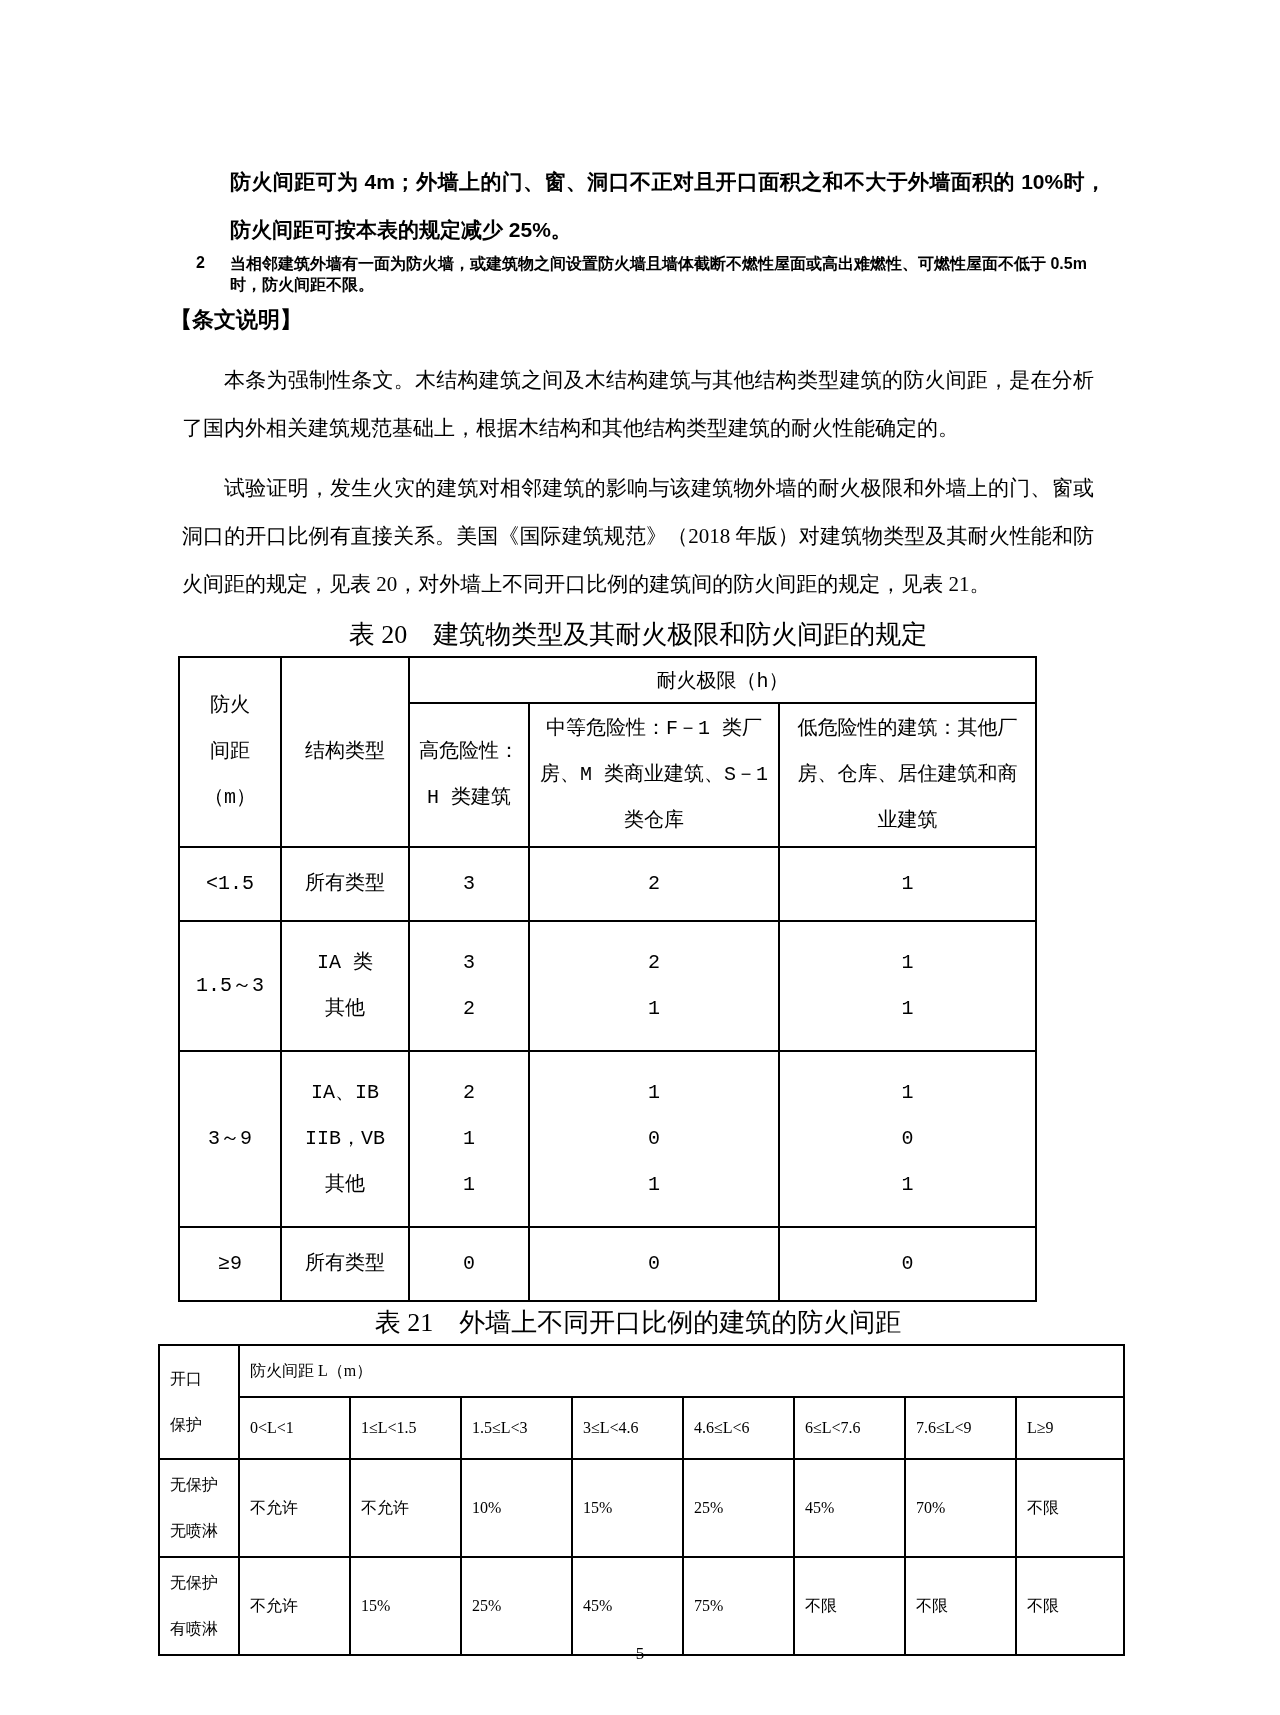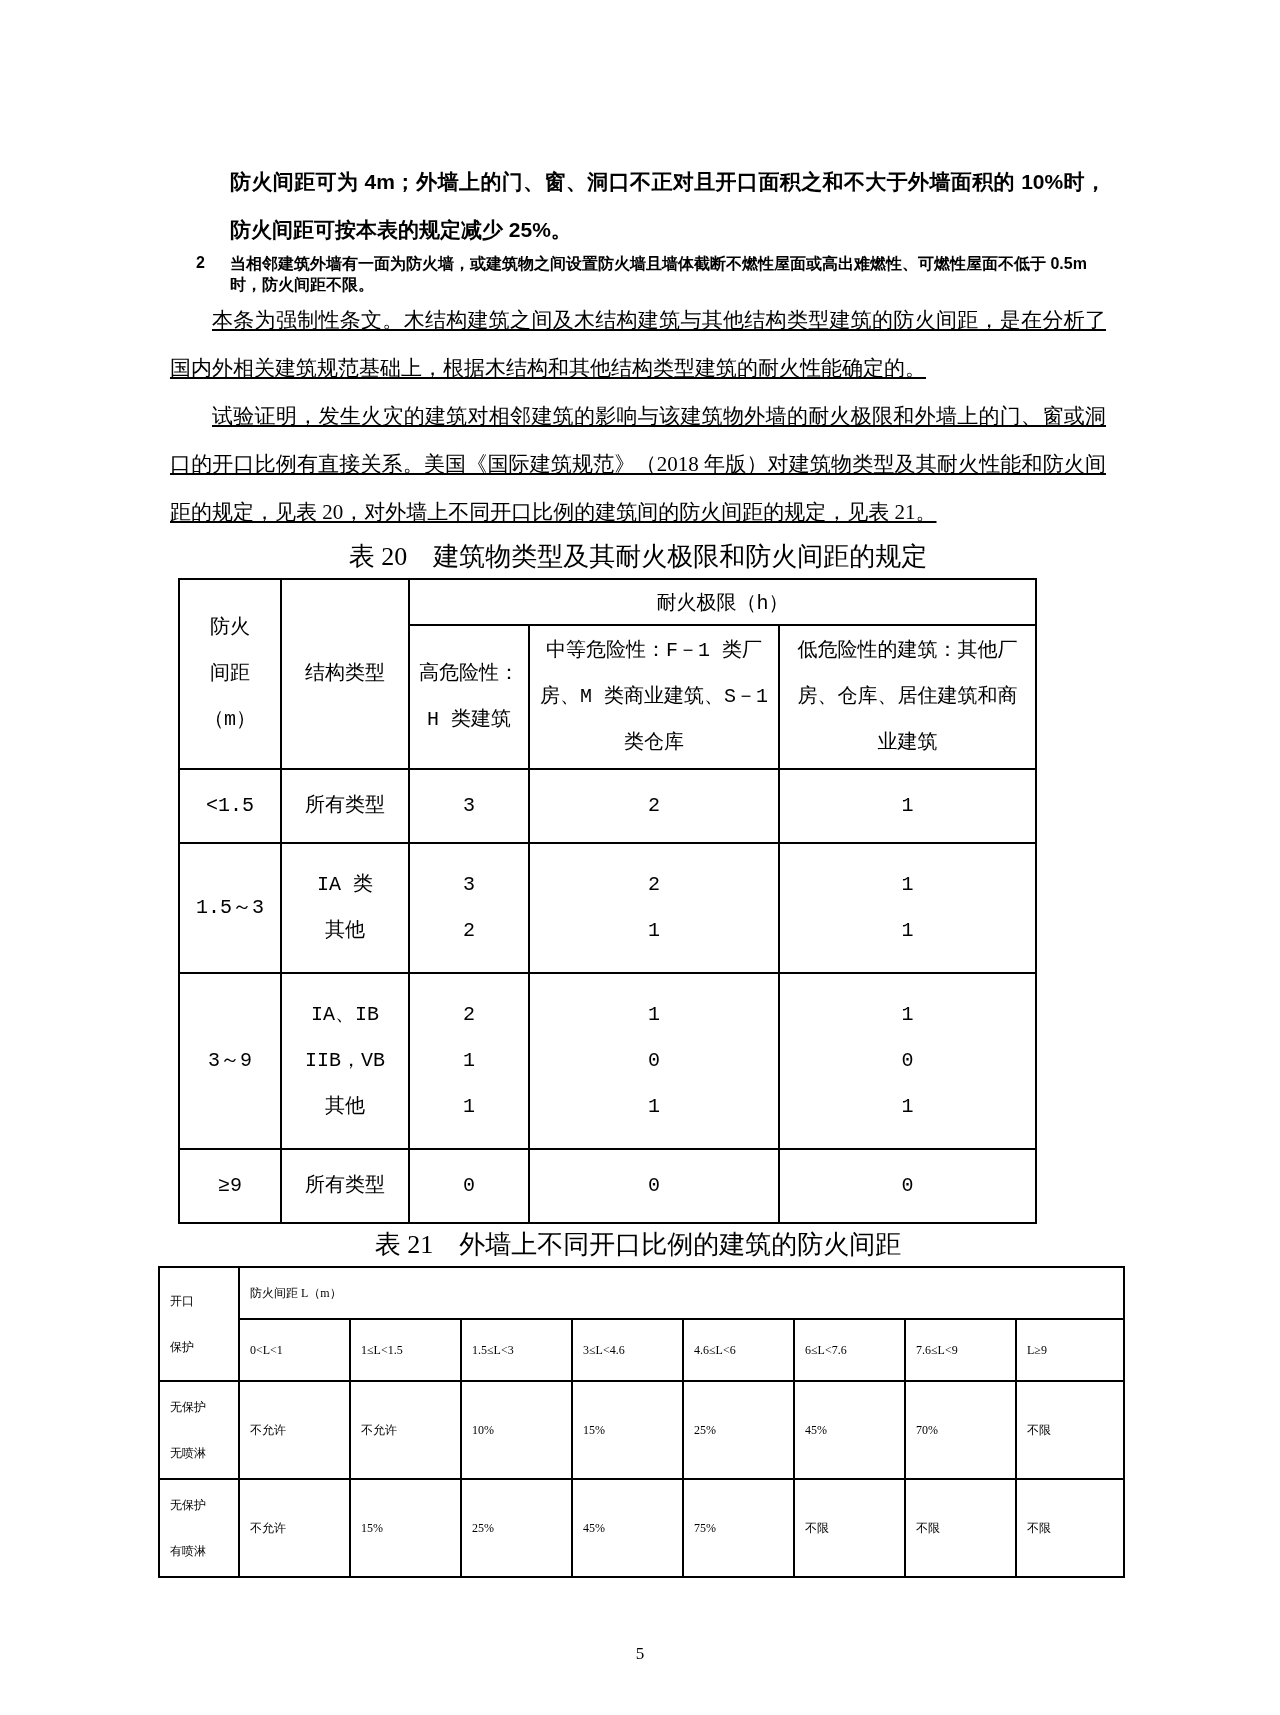--- a/index.html
+++ b/index.html
@@ -15,21 +15,21 @@
   .norm { font-family:"Liberation Sans","DejaVu Sans",sans-serif; font-weight:bold; }
   p.bodyline { font-size:21px; line-height:48px; text-align:justify; margin:0; }
   .hang { padding-left:60px; }
   .item { position:relative; padding-left:60px; }
   .item .num { position:absolute; left:26px; top:0; }
 
   .section-heading {
     font-family:"Liberation Sans","DejaVu Sans",sans-serif;
     font-weight:bold; font-size:22px; line-height:48px; margin:0;
   }
-  p.expl { font-size:21px; line-height:48px; text-align:justify; text-indent:2em; margin:0;text-decoration:underline; }
+  p.expl { font-size:21px; line-height:48px; text-align:justify; text-indent:2em; margin:12px; }
 
   .tbl-caption {
     font-size:26px; line-height:30px; text-align:center; margin:6px 0 6px 0;
     font-weight:normal;
   }
 
   
   table.t20 {
     border-collapse:collapse; table-layout:fixed;
     margin-left:8px; width:857px;
@@ -43,21 +43,21 @@
   table.t20 .ln { line-height:46px; }
   table.t20 .hdr-group { height:44px; }
   table.t20 .hdr-sub { padding:2px 8px; }
   table.t20 .single { padding:13px 0; }
   table.t20 .multi { padding:18px 0; }
 
   
   table.t21 {
     border-collapse:collapse; table-layout:fixed;
     margin-left:-12px; width:965px;
-    font-size:12px;
+    font-size:16px;
   }
   table.t21 td {
     border:2px solid #000; text-align:left; vertical-align:middle;
     padding:2px 4px 2px 10px;
   }
   table.t21 .ln { line-height:46px; }
   table.t21 .hdr-span { height:46px; }
   table.t21 .hdr-range { height:56px; }
   table.t21 .datarow td { height:88px; }
 
@@ -71,20 +71,21 @@
 
 <div class="content">
 
   <p class="bodyline norm hang">防火间距可为 4m；外墙上的门、窗、洞口不正对且开口面积之和不大于外墙面积的 10%时，防火间距可按本表的规定减少 25%。</p>
 
   <div class="bodyline norm item">
     <span class="num">2</span>
     <span>当相邻建筑外墙有一面为防火墙，或建筑物之间设置防火墙且墙体截断不燃性屋面或高出难燃性、可燃性屋面不低于 0.5m 时，防火间距不限。</span>
   </div>
 
+  <h2 class="section-heading">【条文说明】</h2>
 
   <p class="expl">本条为强制性条文。木结构建筑之间及木结构建筑与其他结构类型建筑的防火间距，是在分析了国内外相关建筑规范基础上，根据木结构和其他结构类型建筑的耐火性能确定的。</p>
   <p class="expl">试验证明，发生火灾的建筑对相邻建筑的影响与该建筑物外墙的耐火极限和外墙上的门、窗或洞口的开口比例有直接关系。美国《国际建筑规范》（2018 年版）对建筑物类型及其耐火性能和防火间距的规定，见表 20，对外墙上不同开口比例的建筑间的防火间距的规定，见表 21。</p>
 
   <div class="tbl-caption">表 20　建筑物类型及其耐火极限和防火间距的规定</div>
 
   <table class="t20">
     <colgroup>
       <col style="width:102px">
         <col style="width:128px">

